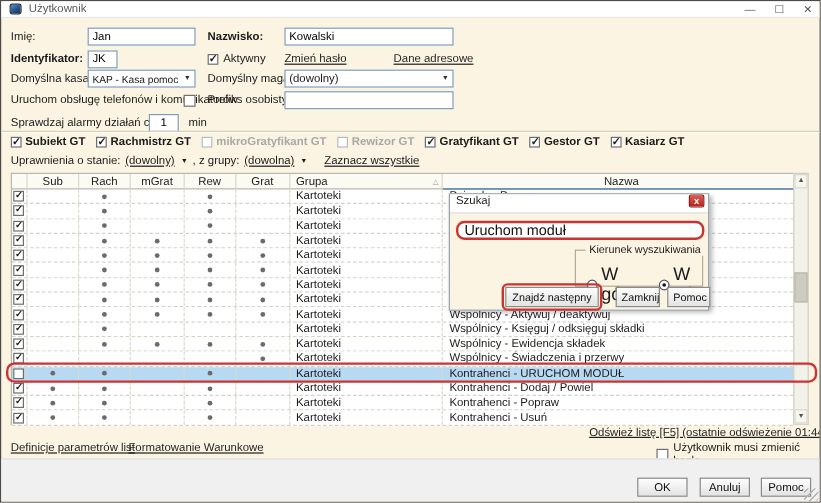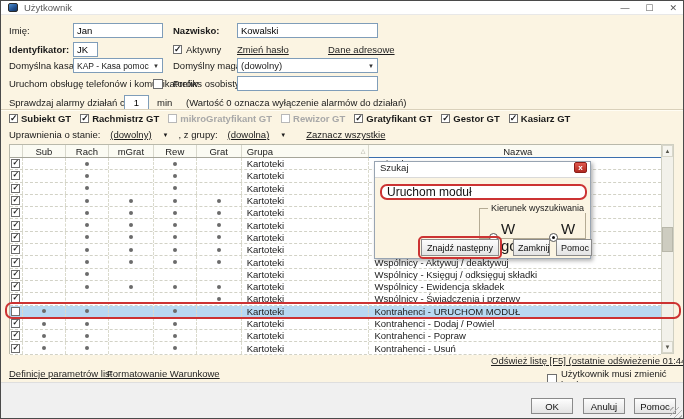--- a/index.html
+++ b/index.html
@@ -40,21 +40,21 @@
              border-top:1px solid #d9d0ba; border-bottom:1px solid #fffdf4; }
 
   
   .products { position:absolute; left:8px; top:112px; display:flex; gap:9px; align-items:center; }
   .gt-item { display:flex; align-items:center; gap:3px; }
   .gt-item .gt-label { font-weight:bold; white-space:nowrap; }
   .gt-item.disabled .gt-label { color:#a8a8a8; }
   .gt-item.disabled .cb { border-color:#b8b8b8; }
 
   
-  .filters { position:absolute; left:8px; top:128px; display:flex; align-items:center; gap:10px; }
+  .filters { position:absolute; left:8px; top:128px; display:flex; align-items:center; gap:4px; }
   .dd-link { text-decoration:underline; cursor:pointer; }
   .dd-arrow { font-size:6px; margin-left:1px; }
 
   
   .table { position:absolute; left:8px; top:143px; width:652px; height:210px; background:#fff;
            border:1px solid #b9b9ab; border-right:none; }
   .thead { display:flex; height:13px; background:#fbfbf3; border-bottom:1px solid #a6a69a; }
   .th { border-right:1px solid #d8d8cc; display:flex; align-items:center; justify-content:center;
         font-size:9.5px; color:#222; position:relative; }
   .sort-ind { position:absolute; right:3px; top:2px; font-size:6px; color:#9a9a8e; }
@@ -162,21 +162,20 @@
   </span>
 
   <span class="lbl" style="left:8px;top:76px;">Uruchom obsługę telefonów i komunikatorów</span>
   <span class="cb" style="position:absolute;left:152px;top:78px;width:10px;height:10px;"></span>
   <span class="lbl" style="left:172px;top:76px;">Prefiks osobisty:</span>
   <input class="inp" style="left: 236px; top: 75px; width: 141px;" value="">
 
   <span class="lbl" style="left:8px;top:95px;">Sprawdzaj alarmy działań co:</span>
   <input class="inp" style="left: 123px; top: 94px; width: 25px; text-align: center;" value="1">
   <span class="lbl" style="left:156px;top:95px;">min</span>
-  <span class="lbl" style="left:185px;top:95px;">(Wartość 0 oznacza wyłączenie alarmów do działań)</span>
 
   <div class="divider" style="top:108px;"></div>
 
   <div class="products">
       <span class="gt-item">
     <span class="cb checked"></span>
     <span class="gt-label">Subiekt GT</span>
   </span>
       <span class="gt-item">
     <span class="cb checked"></span>

